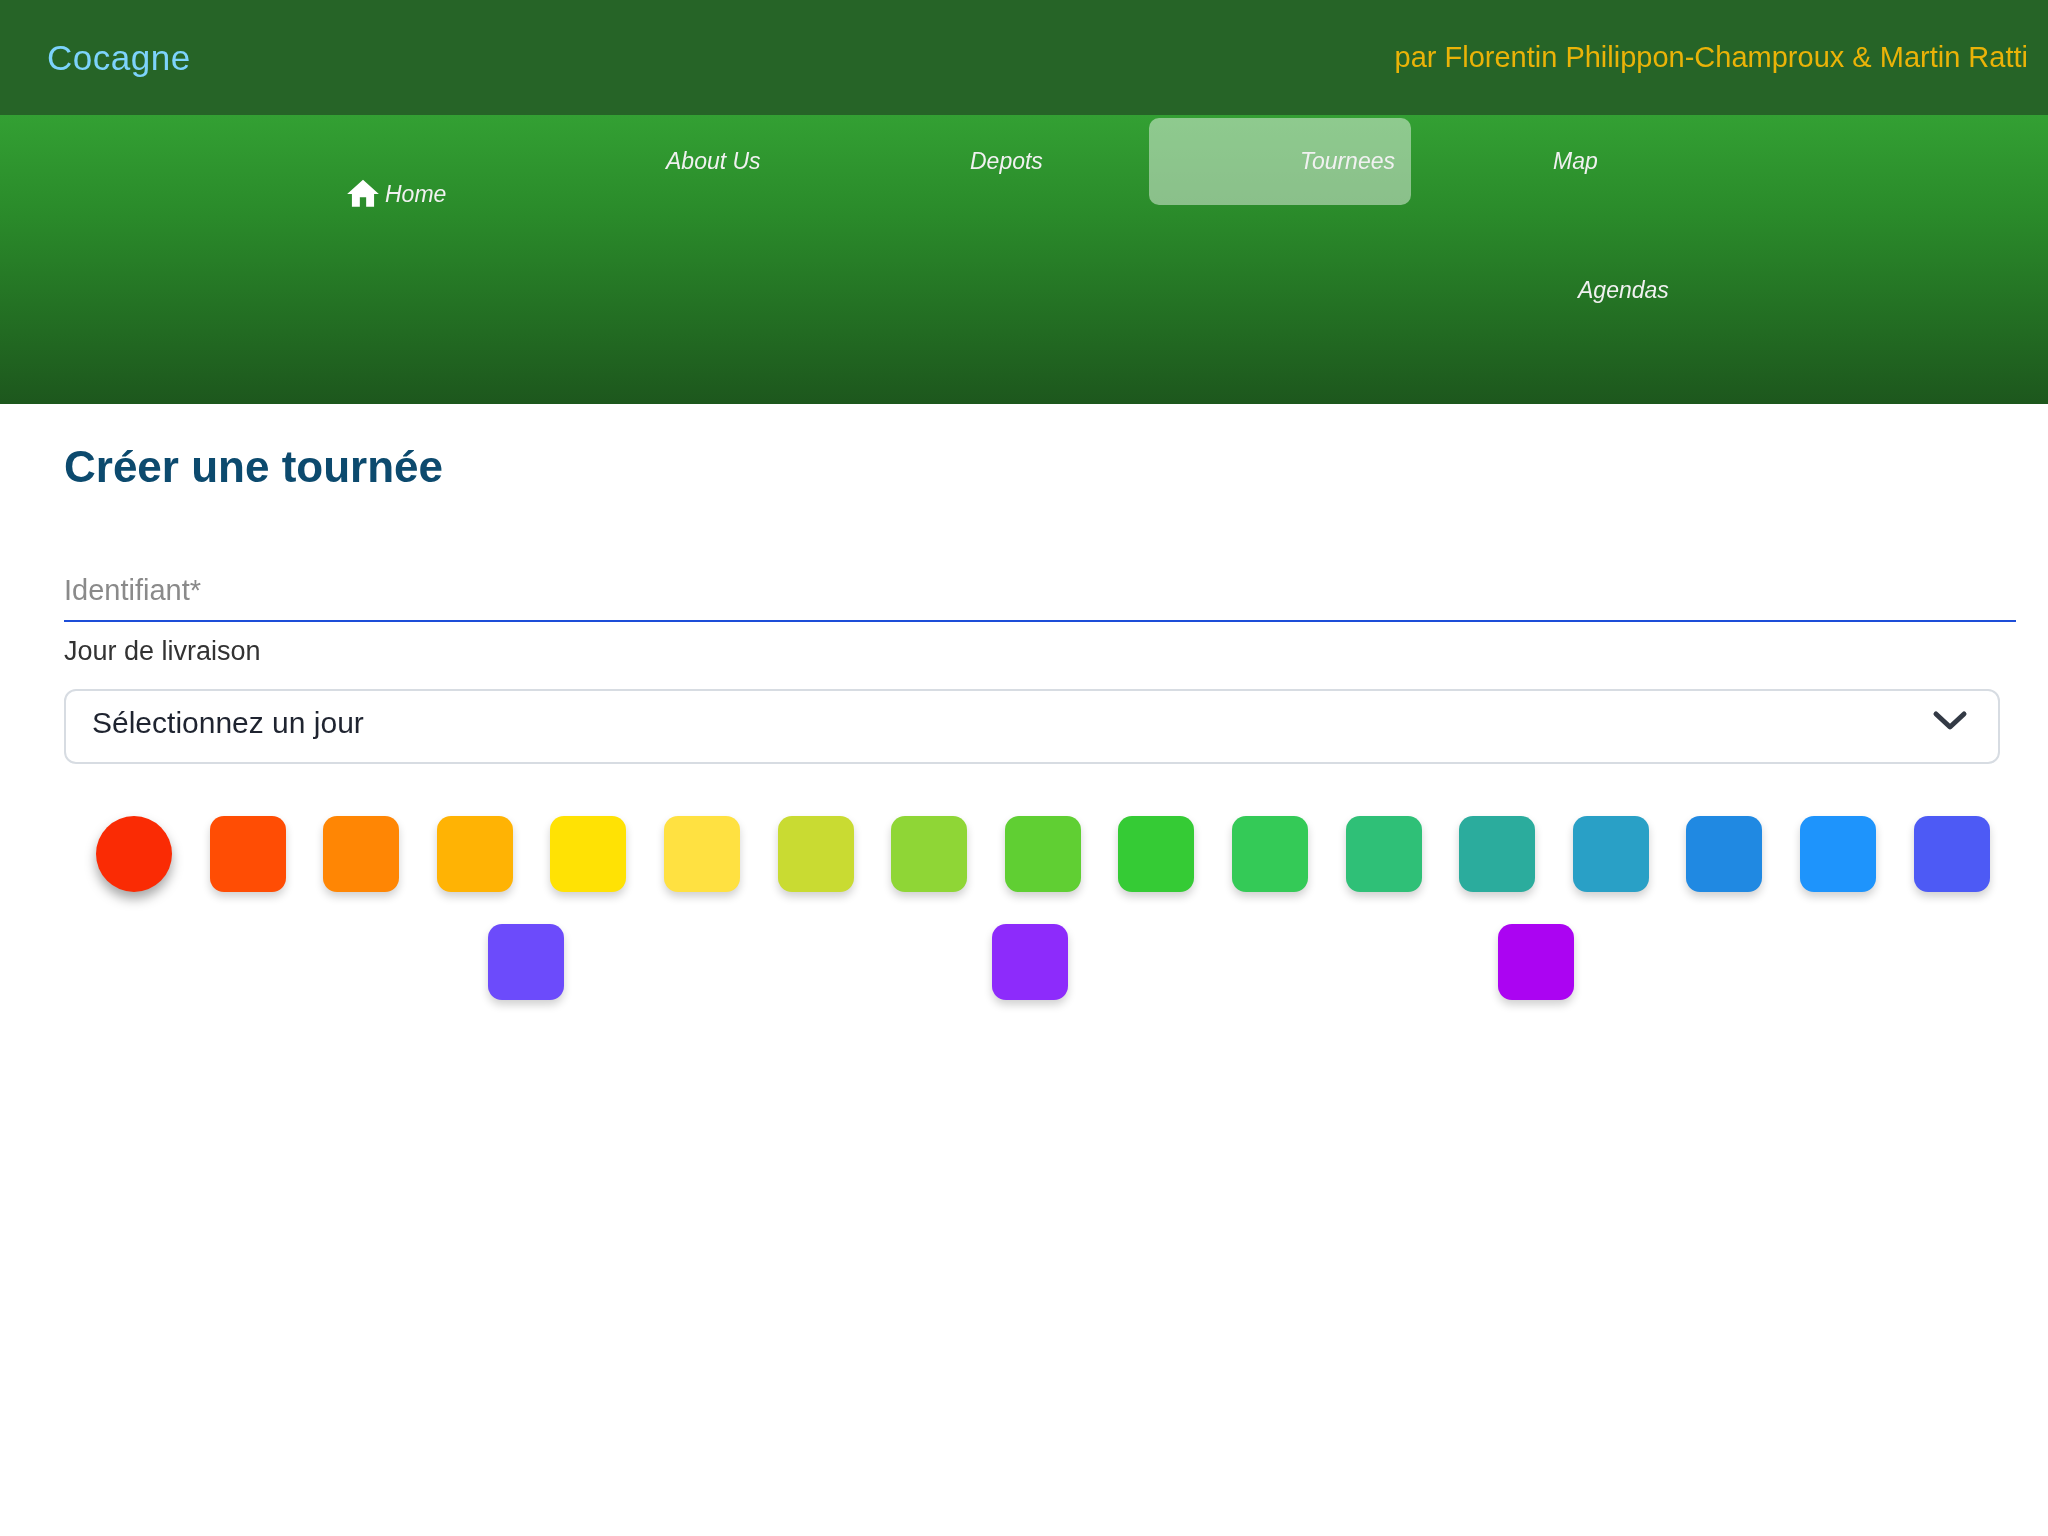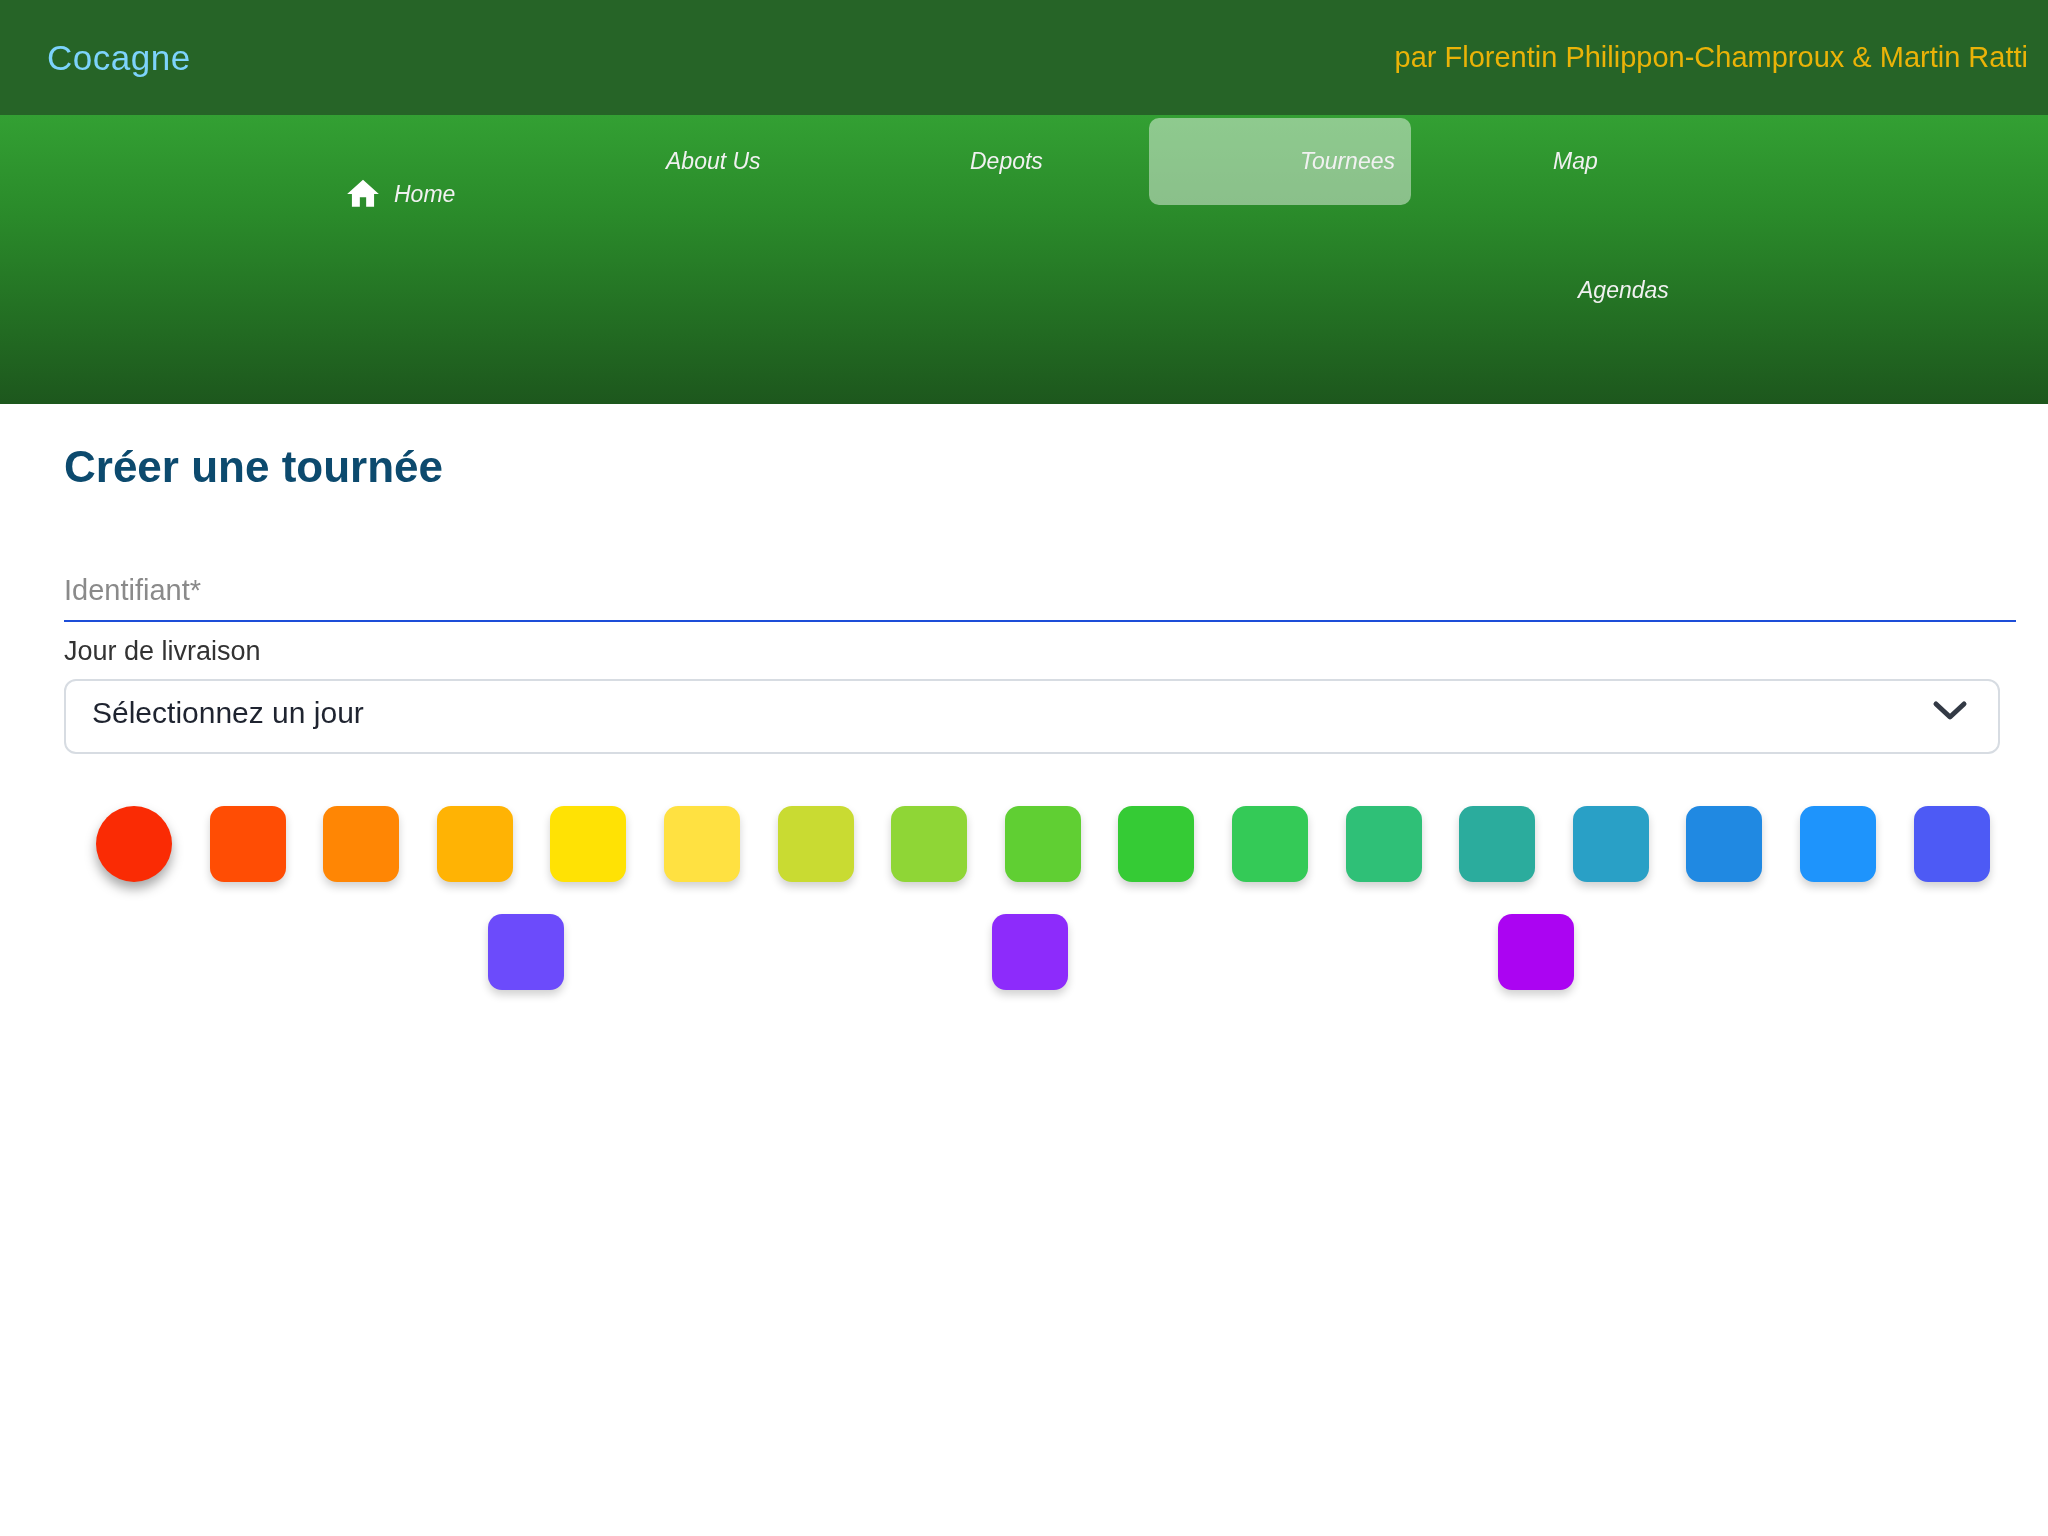--- a/index.html
+++ b/index.html
@@ -30,21 +30,21 @@
   }
   .main-nav a{
     position:absolute;
     color:#f1f1f1;
     font-size:23px;
     text-decoration:none;
     white-space:nowrap;
     cursor:pointer;
     font-style:italic;
   }
-  .nav-home{left:344px;top:60px;height:38px;display:flex;align-items:center;gap:12px;text-align:center;}
+  .nav-home{left:344px;top:60px;height:38px;display:flex;align-items:center;gap:3px;text-align:center;}
   .nav-home svg{display:block;}
   .nav-about{left:666px;top:33px;}
   .nav-depots{left:970px;top:33px;}
   .nav-tournees{
     left:1149px;top:3px;width:262px;height:87px;
     background:rgba(255,255,255,0.45);
     border-radius:10px;
     display:flex;align-items:center;justify-content:flex-end;
     padding-right:16px;box-sizing:border-box;
     color:#ffffff;
@@ -75,21 +75,21 @@
     box-sizing:border-box;
   }
   .identifiant-input::placeholder{color:#8a8a8a;opacity:1;}
   .jour-label{
     display:block;
     margin-top:14px;
     font-size:27px;
     color:#333333;
   }
   .jour-select{
-    margin-top:12px;
+    margin-top:22px;
     width:1936px;
     height:75px;
     background:#ffffff;
     border:2px solid #d7dce2;
     border-radius:12px;
     display:flex;
     align-items:center;
     justify-content:space-between;
     padding:0 30px 8px 26px;
     box-sizing:border-box;

